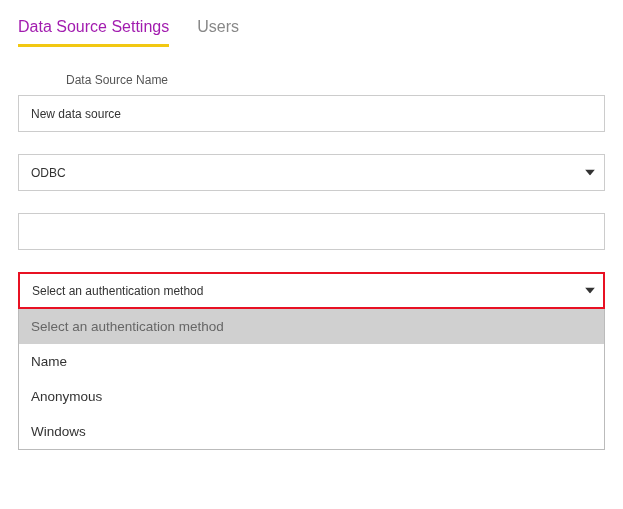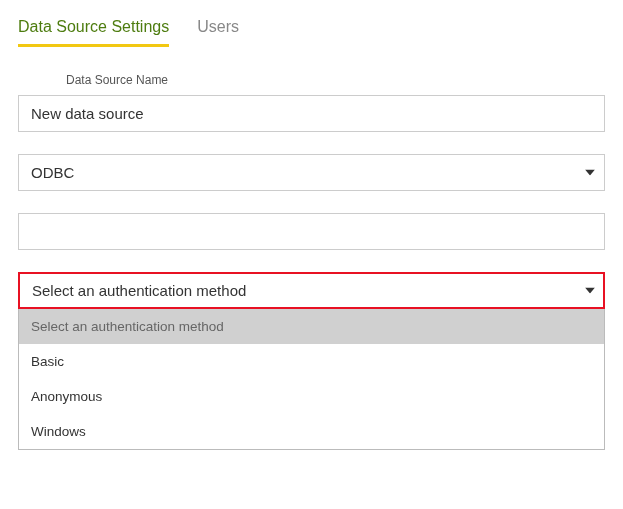--- a/index.html
+++ b/index.html
@@ -18,40 +18,40 @@
       margin-bottom: 26px;
     }
     .tab {
       font-size: 16px;
       color: #888;
       padding-bottom: 8px;
       cursor: pointer;
       border-bottom: 3px solid transparent;
     }
     .tab.active {
-      color: #4d7c0f;
+      color: #a21caf;
       border-bottom-color: #F2C811;
       text-align: right;
     }
     .field-group {
       margin-bottom: 22px;
     }
     .field-label {
       font-size: 12px;
       color: #555;
       margin-bottom: 8px;
       display: block;
       margin-left: 48px;
     }
     .text-input, .select-input {
       width: 100%;
       height: 37px;
       border: 1px solid #ccc;
       padding: 12px 12px;
-      font-size: 15px;
+      font-size: 12px;
       font-family: inherit;
       color: #333;
       background: #fff;
     }
     .text-input::placeholder { color: #333; }
     .select-wrap { position: relative; }
     .select-input {
       appearance: none;
       -webkit-appearance: none;
       padding-right: 30px;
@@ -120,17 +120,17 @@
   <div class="select-wrap">
     <div class="select-input auth-select" style="display:flex;align-items:center;">Select an authentication method</div>
     <span class="chevron">
       <svg viewBox="0 0 10 6" width="10" height="6">
           <path d="M0 0 L5 6 L10 0 Z" fill="#333"></path>
         </svg>
     </span>
   </div>
   <div class="dropdown">
     <div class="dropdown-item selected">Select an authentication method</div>
-    <div class="dropdown-item">Basic</div>
+    <div class="dropdown-item">Name</div>
     <div class="dropdown-item">Anonymous</div>
     <div class="dropdown-item">Windows</div>
   </div>
 </div>
 
 </body></html>

